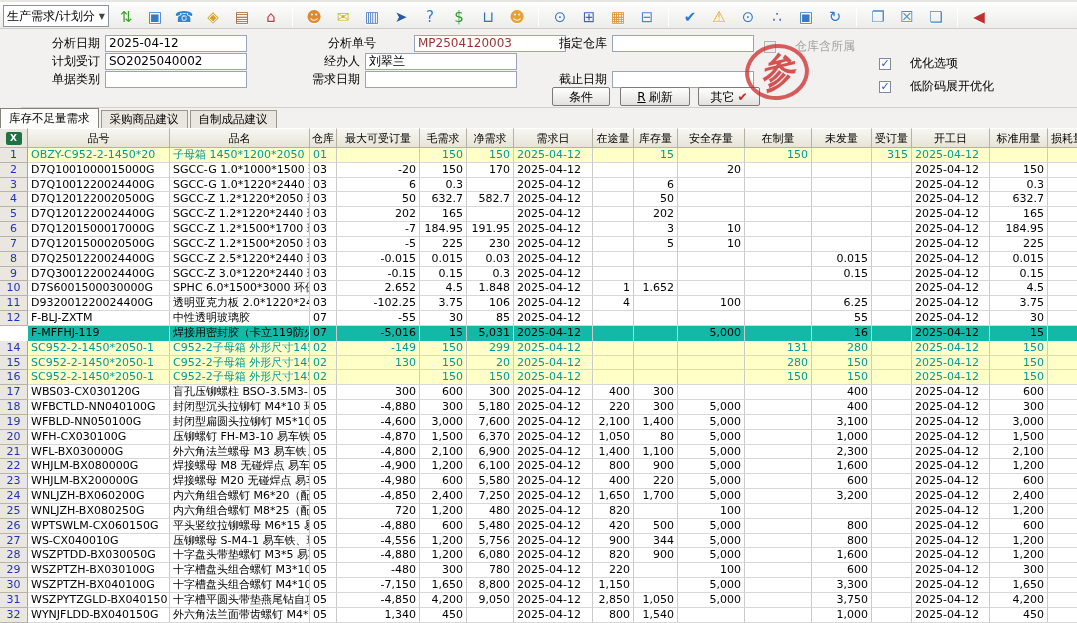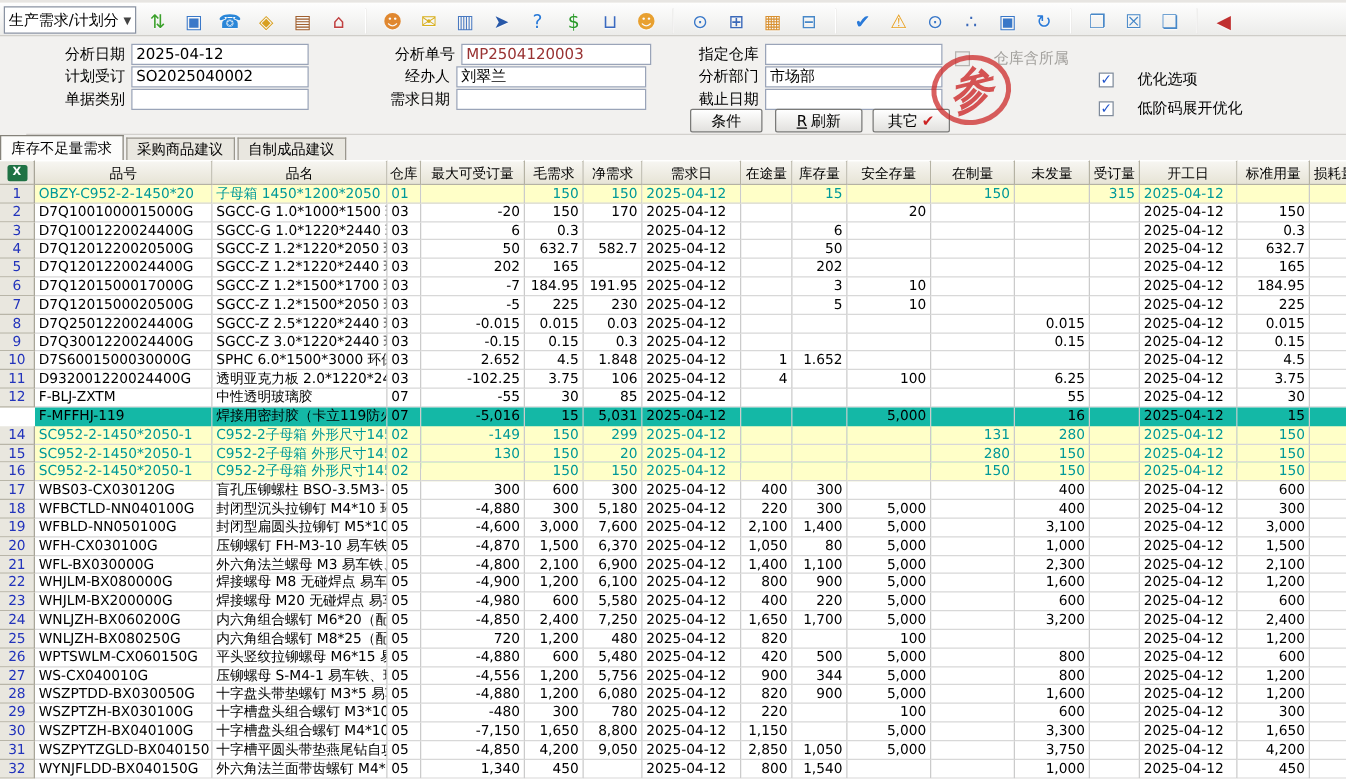--- a/index.html
+++ b/index.html
@@ -124,40 +124,36 @@
   </div>
   <div class="field" style="left:14px;top:22px;">
     <span class="flabel" style="width:70px">计划受订</span>
     <span class="finput w142">SO2025040002</span>
   </div>
   <div class="field" style="left:14px;top:40px;">
     <span class="flabel" style="width:70px">单据类别</span>
     <span class="finput w142"></span>
   </div>
 
-  <div class="field" style="left:284px;top:4px;">
+  <div class="field" style="left:296px;top:4px;gap:33px;">
     <span class="flabel" style="width:64px">分析单号</span>
     <span class="finput w152 maroon">MP2504120003</span>
   </div>
   <div class="field" style="left:280px;top:22px;">
     <span class="flabel" style="width:64px">经办人</span>
     <span class="finput w152">刘翠兰</span>
   </div>
   <div class="field" style="left:280px;top:40px;">
     <span class="flabel" style="width:64px">需求日期</span>
     <span class="finput w152"></span>
   </div>
 
   <div class="field" style="left:528px;top:4px;">
     <span class="flabel" style="width:63px">指定仓库</span>
     <span class="finput w142"></span>
-  </div>
-  <div class="field" style="left:528px;top:22px;">
-    <span class="flabel" style="width:63px">分析部门</span>
-    <span class="finput w142">市场部</span>
   </div>
   <div class="field" style="left:528px;top:40px;">
     <span class="flabel" style="width:63px">截止日期</span>
     <span class="finput w142"></span>
   </div>
 
   <div class="cbrow disabled" style="left:743px;top:7px;">
     <span class="cb"></span>
     <span class="cblabel">仓库含所属</span>
   </div>

